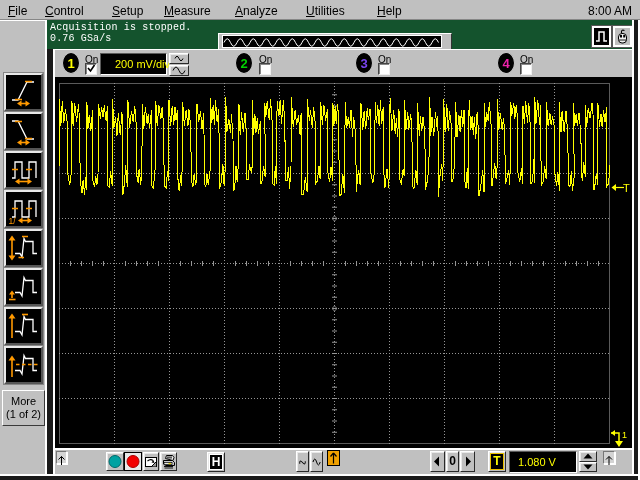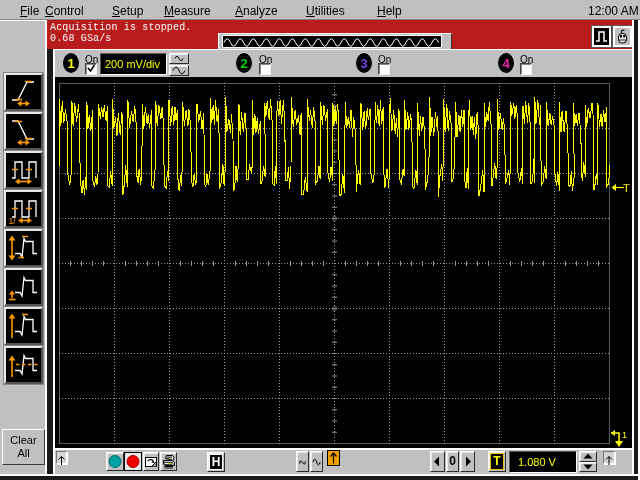--- a/index.html
+++ b/index.html
@@ -3,46 +3,46 @@
 *{margin:0;padding:0;box-sizing:border-box}
 html,body{width:640px;height:480px;overflow:hidden;background:#c0c0c0;font-family:"Liberation Sans",sans-serif;position:relative}
 .abs{position:absolute}
 .menubar{left:0;top:0;width:640px;height:20px;background:#c0c0c0;font-size:12px;color:#000;border-bottom:1px solid #868686}
 .menubar span{position:absolute;top:4px}
 .menubar u{text-decoration:underline}
 .sidebar{left:0;top:20px;width:47px;height:460px;background:#c0c0c0;border-top:1px solid #fff}
 .sbtn{position:absolute;left:4px;width:39px;height:38px;background:#000;border:2px solid;border-color:#e8e8e8 #555 #555 #e8e8e8;box-shadow:0 0 0 1px #868686}
 .sbtn svg{position:absolute;left:1px;top:1px}
 .graybtn{position:absolute;left:2px;width:43px;background:#c0c0c0;border:1px solid;border-color:#fff #3a3a3a #3a3a3a #fff;color:#000;font-size:11px;text-align:center;line-height:13px}
-.darkpanel{left:47px;top:20px;width:585px;height:29px;background:#b91c1c}
+.darkpanel{left:47px;top:20px;width:585px;height:29px;background:#14532d}
 .stattxt{position:absolute;left:3px;color:#fff;font-family:"Liberation Mono",monospace;font-size:10px;letter-spacing:0.15px;white-space:pre}
 .chrow{left:47px;top:49px;width:585px;height:28px;background:#c0c0c0;border-top:1px solid #fff}
 .badge{position:absolute;top:2px;width:18px;height:22px;background:#000;border-radius:50%;border:1px solid #c8c8c8;text-align:center;line-height:21px;font-size:13px;font-weight:bold}
 .onlbl{position:absolute;top:4px;font-size:10px;color:#000}
 .cbx{position:absolute;top:13px;width:12px;height:12px;background:#fff;border:1px solid;border-color:#444 #eee #eee #444;box-shadow:inset 1px 1px 0 #888}
 .blkfield{position:absolute;background:#000;border:1px solid;border-color:#5a5a5a #fff #fff #5a5a5a;color:#fff;font-size:11px;white-space:nowrap}
 .scope{left:47px;top:77px;width:585px;height:371px;background:#000}
 .btmbar{left:47px;top:448px;width:585px;height:26px;background:#c0c0c0;border-top:2px solid #fff}
 .rb{position:absolute;background:#c0c0c0;border:1px solid;border-color:#fff #2a2a2a #2a2a2a #fff;box-shadow:inset 1px 1px 0 #e8e8e8}
 </style></head><body>
 
 <div class="abs menubar">
-<span style="left:20px"><u>F</u>ile</span>
+<span style="left:8px"><u>F</u>ile</span>
 <span style="left:45px"><u>C</u>ontrol</span>
 <span style="left:112px"><u>S</u>etup</span>
 <span style="left:164px"><u>M</u>easure</span>
 <span style="left:235px"><u>A</u>nalyze</span>
 <span style="left:306px"><u>U</u>tilities</span>
 <span style="left:377px"><u>H</u>elp</span>
-<span style="left:588px">12:00 AM</span>
+<span style="left:588px">8:00 AM</span>
 </div>
 
 <div class="abs darkpanel">
 <div class="stattxt" style="top:2px">Acquisition is stopped.</div>
-<div class="stattxt" style="top:13px">0.68 GSa/s</div>
+<div class="stattxt" style="top:13px">0.76 GSa/s</div>
 
 <div class="abs" style="left:171px;top:13px;width:234px;height:17px;background:#c0c0c0;border:1px solid;border-color:#fff #333 #333 #fff">
 <div class="abs" style="left:3px;top:1px;width:220px;height:13px;background:#000;border:1px solid #fff">
 <svg width="218" height="11" style="position:absolute;left:0;top:0">
 <path d="M1,6.5 q3.25,-7.5 6.5,0 q3.25,7.5 6.5,0 t6.5,0 t6.5,0 t6.5,0 t6.5,0 t6.5,0 t6.5,0 t6.5,0 t6.5,0 t6.5,0 t6.5,0 t6.5,0 t6.5,0 t6.5,0 t6.5,0 t6.5,0 t6.5,0 t6.5,0 t6.5,0 t6.5,0 t6.5,0 t6.5,0 t6.5,0 t6.5,0 t6.5,0 t6.5,0 t6.5,0 t6.5,0 t6.5,0 t6.5,0 t6.5,0 t6.5,0" stroke="#fff" fill="none" stroke-width="1"></path>
 </svg>
 </div>
 </div>
 
 <div class="abs" style="left:545px;top:6px;width:19px;height:21px;background:#000;border:2px solid #fff;outline:1px solid #555">
@@ -62,21 +62,21 @@
 </div>
 
 <div class="abs chrow">
 <div class="badge" style="left:15px;color:#ffff00">1</div>
 <div class="onlbl" style="left:38px">On</div>
 <div class="cbx" style="left:38px">
 <svg width="10" height="10" style="position:absolute;left:0;top:0">
         <path d="M2,4 l2.5,3 l4,-6" stroke="#000" stroke-width="1.6" fill="none"></path>
       </svg>
 </div>
-<div class="blkfield" style="left:53px;top:3px;width:67px;height:22px;line-height:20px;color:#ffff00;padding-left:4px;font-size:11px">200 mV/div</div>
+<div class="blkfield" style="left:53px;top:3px;width:67px;height:22px;line-height:20px;color:#ffff00;padding-left:14px;font-size:11px">200 mV/div</div>
 <div class="rb" style="left:122px;top:3px;width:20px;height:11px">
       <svg width="18" height="9" style="display:block">
         <path d="M5,4.5 q2,-4.5 4,0 q2,4.5 4,0" stroke="#000" fill="none" stroke-width="1"></path>
       </svg>
     </div>
 <div class="rb" style="left:122px;top:15px;width:20px;height:11px">
       <svg width="18" height="9" style="display:block">
         <path d="M3,4.5 q3,-7 6,0 q3,7 6,0" stroke="#000" fill="none" stroke-width="1"></path>
       </svg>
     </div>
@@ -328,21 +328,21 @@
       </svg>
     </div>
 <div class="sbtn" style="top:325px">
       <svg width="33" height="32">
 <path d="M5,11 v17" stroke="#f90" stroke-width="1.6"></path>
 <path d="M5,6.5 l-3.5,5 h7 z" fill="#f90"></path>
 <path d="M8,21.5 h5 l2,3.5 2,-18.5 1.5,3 h7.5 v12 h4" stroke="#fff" stroke-width="1.3" fill="none"></path>
 <path d="M9,15.5 h22" stroke="#f90" stroke-width="1.3" stroke-dasharray="3.5 2.5"></path>
       </svg>
     </div>
-<div class="graybtn" style="top:408px;height:36px;padding-top:4px">Clear<br>All</div>
+<div class="graybtn" style="top:369px;height:36px;padding-top:4px">More<br>(1 of 2)</div>
 </div>
 
 <div class="abs" style="left:47px;top:49px;width:6px;height:427px;background:#1a1a1a"></div>
 <div class="abs" style="left:53px;top:49px;width:2px;height:425px;background:#fff"></div>
 
 <div class="abs" style="left:632px;top:20px;width:2px;height:457px;background:#fff"></div>
 <div class="abs" style="left:634px;top:20px;width:4px;height:460px;background:#1a1a1a"></div>
 <div class="abs" style="left:638px;top:20px;width:2px;height:460px;background:#fff"></div>
 
 <div class="abs" style="left:0;top:474px;width:640px;height:2px;background:#fff"></div>

